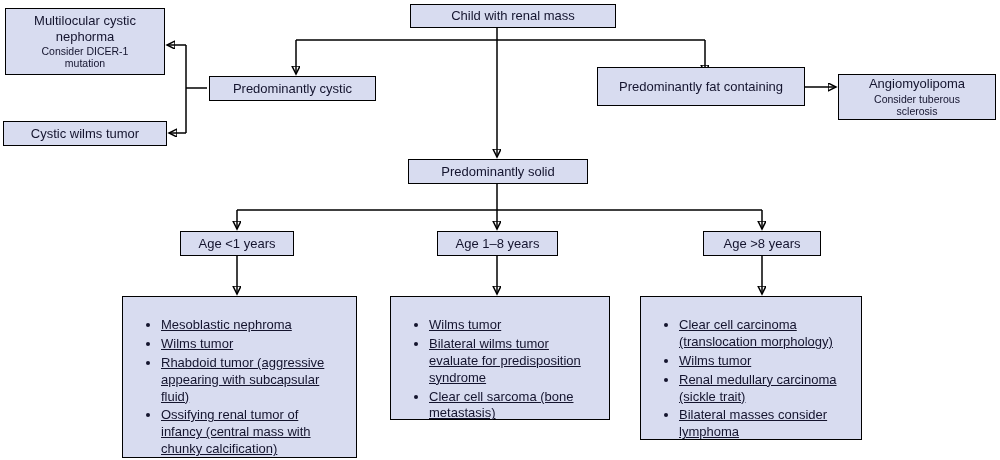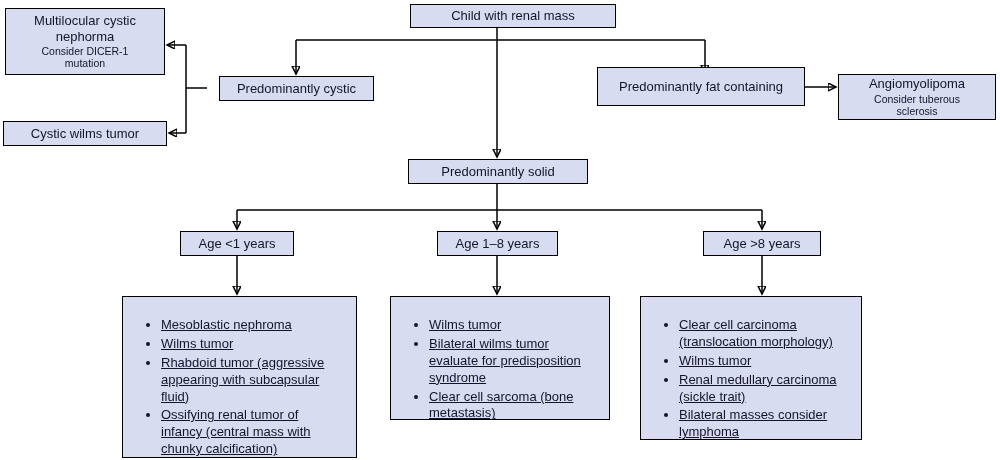--- a/index.html
+++ b/index.html
@@ -100,21 +100,21 @@
 
   <div class="node" style="left:410px; top:4px; width:206px; height:24px;">Child with renal mass</div>
 
   <div class="node multi" style="left:5px; top:8px; width:160px; height:67px;">
     <div class="title">Multilocular cystic nephorma</div>
     <div class="note">Consider DICER-1 mutation</div>
   </div>
 
   <div class="node" style="left:3px; top:121px; width:164px; height:25px;">Cystic wilms tumor</div>
 
-  <div class="node" style="left:219px; top:76px; width:155px; height:25px;text-align:center;">Predominantly cystic</div>
+  <div class="node" style="left:209px; top:76px; width:167px; height:25px;text-align:center;">Predominantly cystic</div>
 
   <div class="node" style="left:597px; top:67px; width:208px; height:39px;">Predominantly fat containing</div>
 
   <div class="node multi" style="left:838px; top:74px; width:158px; height:46px;">
     <div class="title">Angiomyolipoma</div>
     <div class="note">Consider tuberous sclerosis</div>
   </div>
 
   <div class="node" style="left:408px; top:159px; width:180px; height:25px;">Predominantly solid</div>
 

